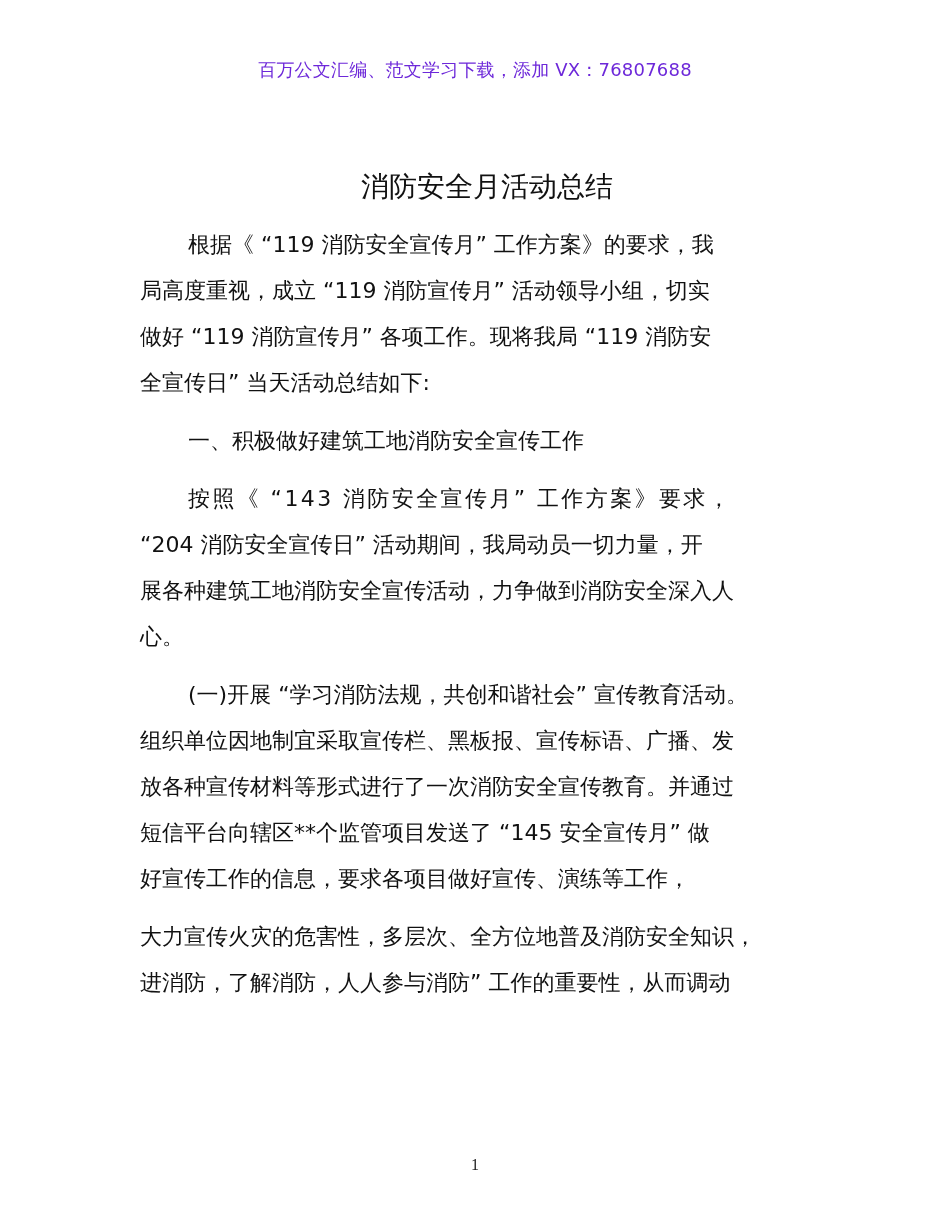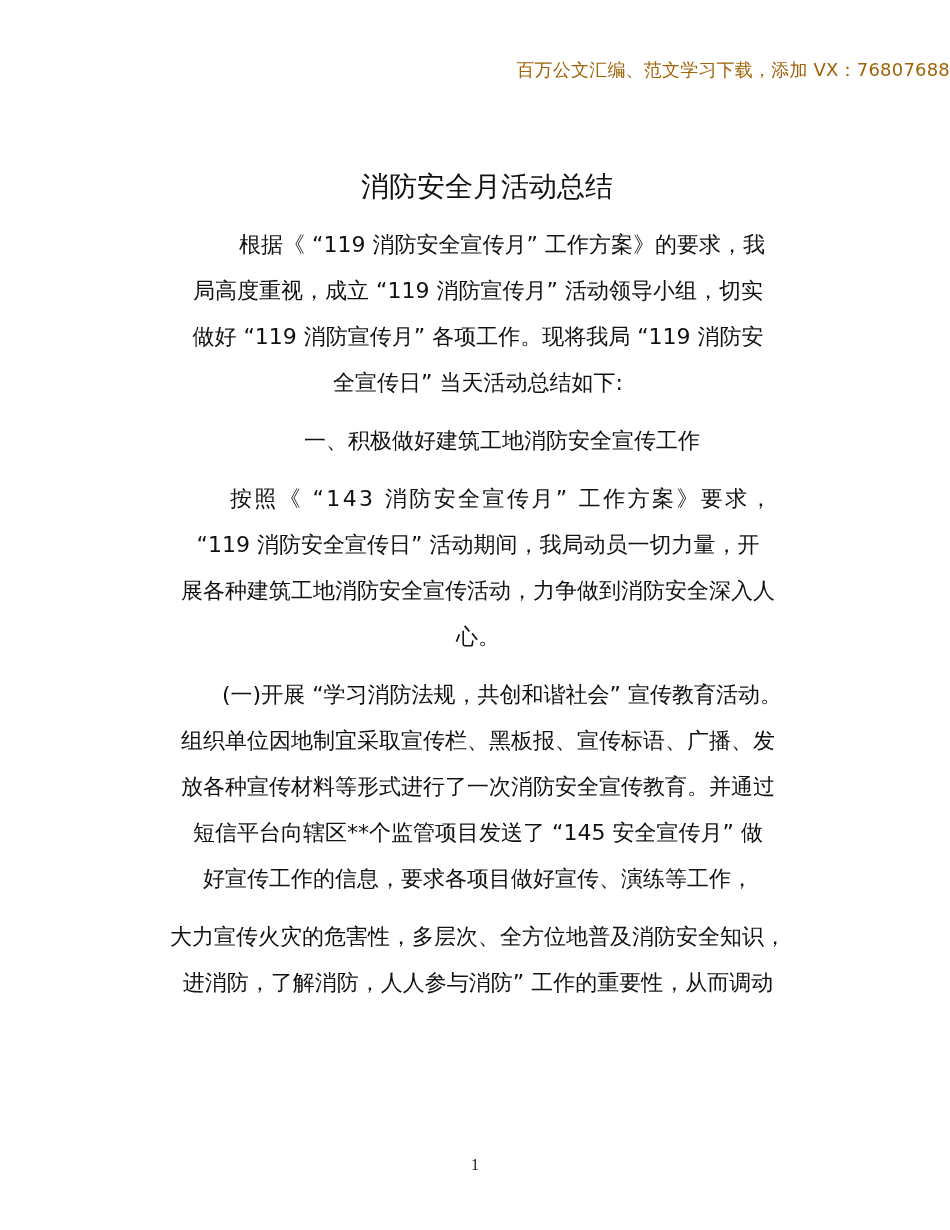--- a/index.html
+++ b/index.html
@@ -1,23 +1,23 @@
 <!DOCTYPE html>
 <html><head>
   <meta charset="utf-8">
   <style>
     html, body { margin: 0; padding: 0; background: #ffffff; }
     body { width: 950px; height: 1230px; position: relative; overflow: hidden;
            font-family: "DejaVu Sans", "Liberation Sans", sans-serif; color: #111111; }
-    .header-line { position: absolute; top: 58px; left: 0; width: 950px; text-align: right;
-                   font-size: 18px; color: #a16207; letter-spacing: 0.2px; }
+    .header-line { position: absolute; top: 58px; left: 0; width: 950px; text-align: center;
+                   font-size: 18px; color: #6d28d9; letter-spacing: 0.2px; }
     .title { position: absolute; top: 168px; left: 12px; width: 950px; text-align: center;
              font-size: 28px; color: #111111; }
     .body { position: absolute; top: 222px; left: 140px; width: 676px; }
-    .line { font-size: 22px; height: 46px; line-height: 46px; white-space: nowrap; text-align: center; }
+    .line { font-size: 22px; height: 46px; line-height: 46px; white-space: nowrap; }
     .indent { padding-left: 48px; }
     .gap { height: 12px; }
     .page-num { position: absolute; top: 1156px; left: 0; width: 950px; text-align: center;
                 font-family: "Liberation Serif", "DejaVu Serif", serif; font-size: 16px; color: #222; }
   </style>
 </head>
 <body>
 
 <div class="header-line">百万公文汇编、范文学习下载，添加 VX：76807688</div>
 
@@ -33,21 +33,21 @@
   </div>
   <div class="gap"></div>
 
   <div>
     <div class="line indent">一、积极做好建筑工地消防安全宣传工作</div>
   </div>
   <div class="gap"></div>
 
   <div>
     <div class="line indent" style="letter-spacing:2.4px;">按照《 “143 消防安全宣传月” 工作方案》要求，</div>
-    <div class="line">“119 消防安全宣传日” 活动期间，我局动员一切力量，开</div>
+    <div class="line">“204 消防安全宣传日” 活动期间，我局动员一切力量，开</div>
     <div class="line">展各种建筑工地消防安全宣传活动，力争做到消防安全深入人</div>
     <div class="line">心。</div>
   </div>
   <div class="gap"></div>
 
   <div>
     <div class="line indent">(一)开展 “学习消防法规，共创和谐社会” 宣传教育活动。</div>
     <div class="line">组织单位因地制宜采取宣传栏、黑板报、宣传标语、广播、发</div>
     <div class="line">放各种宣传材料等形式进行了一次消防安全宣传教育。并通过</div>
     <div class="line">短信平台向辖区**个监管项目发送了 “145 安全宣传月” 做</div>

